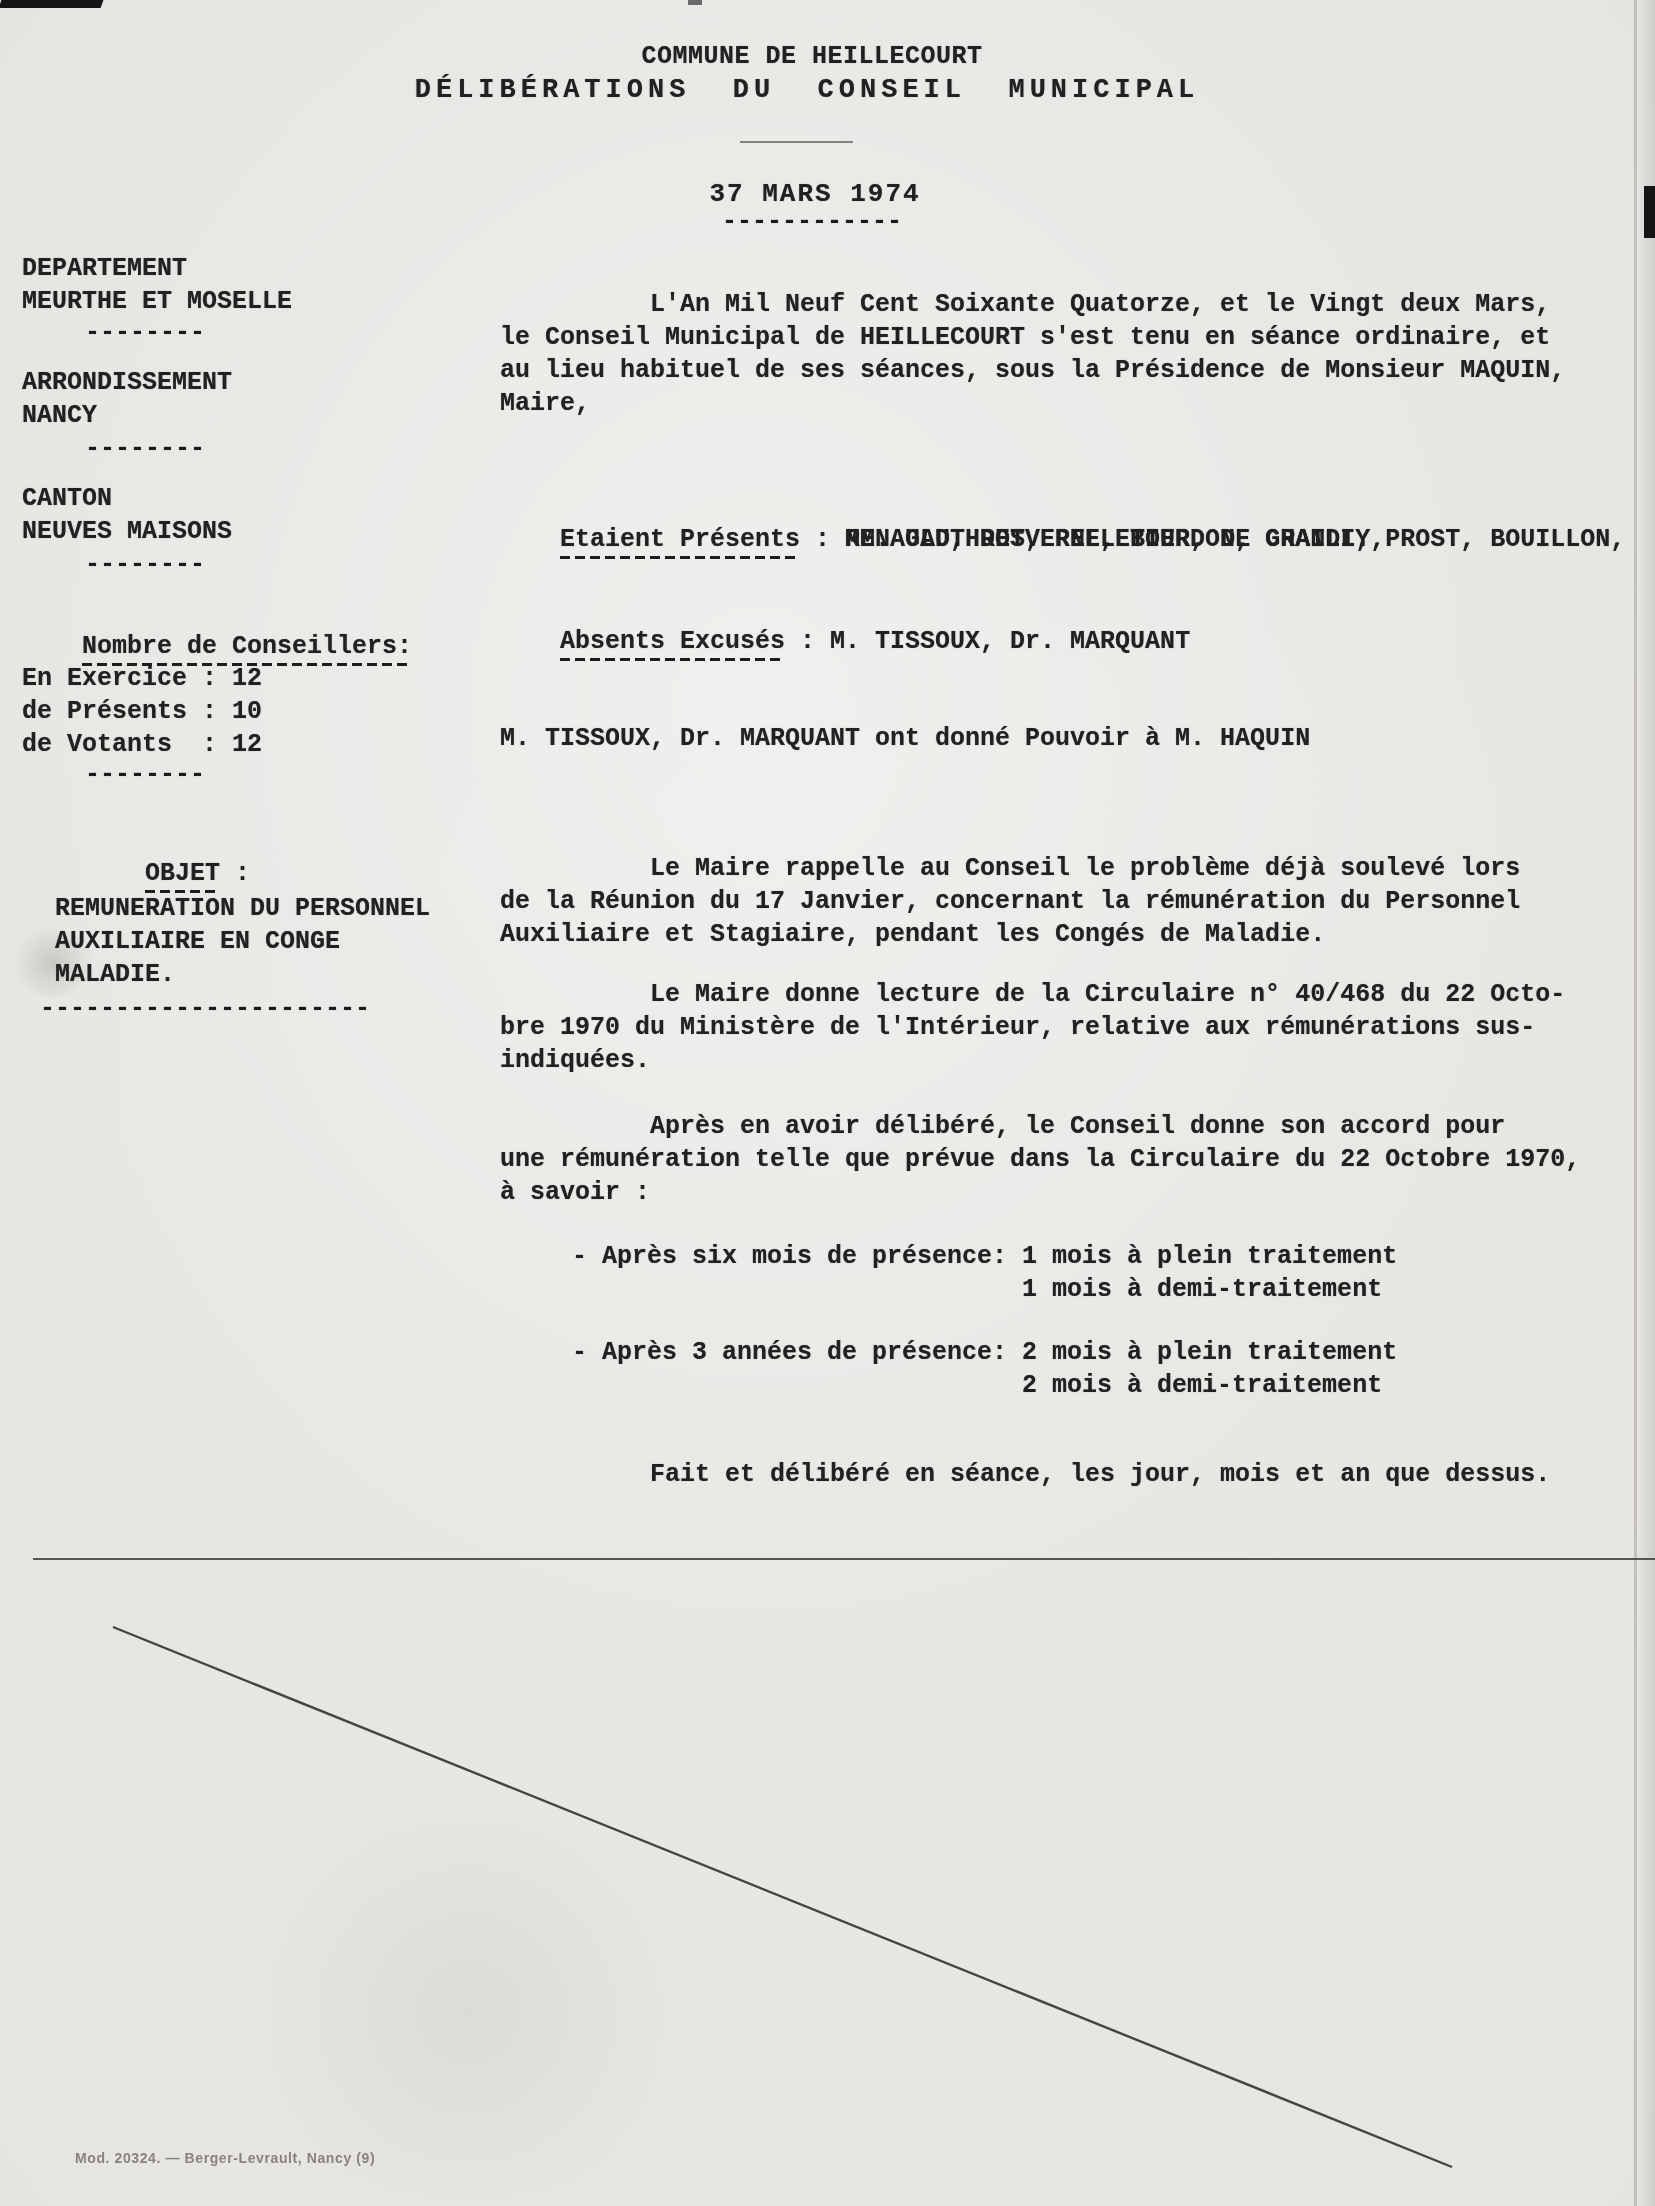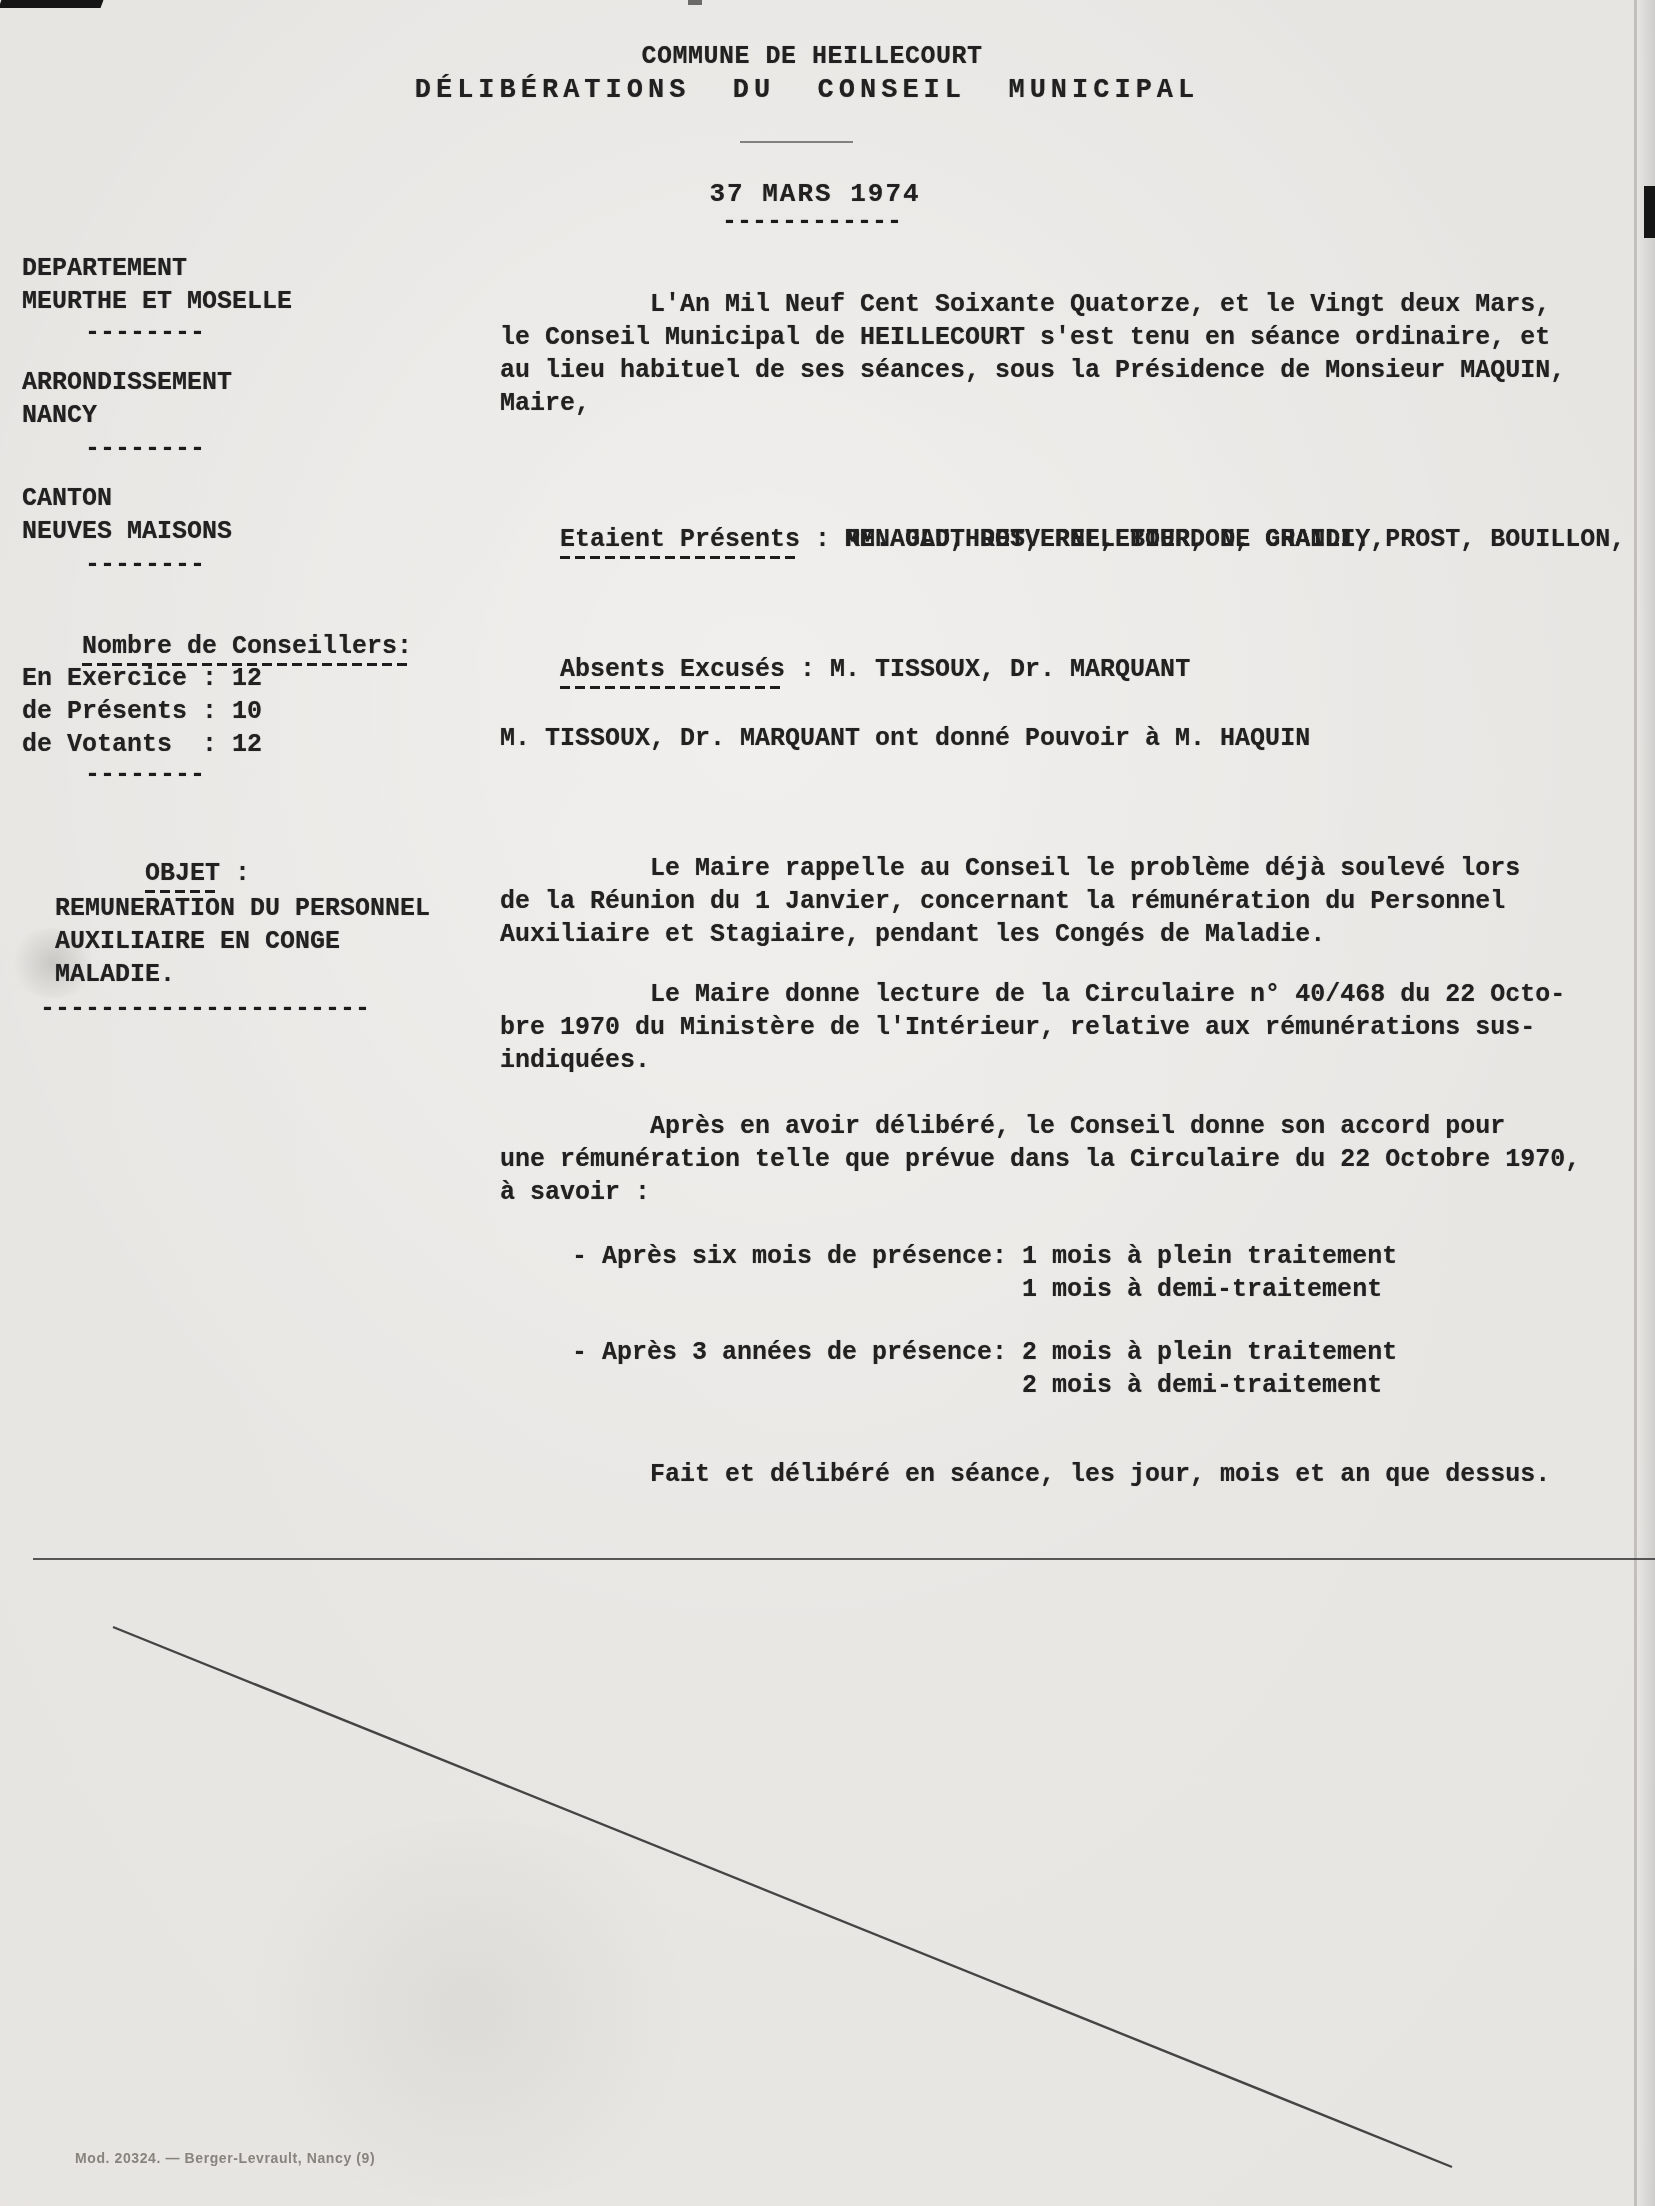--- a/index.html
+++ b/index.html
@@ -100,29 +100,29 @@
   <div class="tw" style="left:500px;top:288px;">          L'An Mil Neuf Cent Soixante Quatorze, et le Vingt deux Mars,
 le Conseil Municipal de HEILLECOURT s'est tenu en séance ordinaire, et
 au lieu habituel de ses séances, sous la Présidence de Monsieur MAQUIN,
 Maire,</div>
 
   <div class="tw" style="left:500px;top:490px;">
     <span class="dul">Etaient Présents</span><span> : MM. GAUTHROT, PELLETIER, DE GRANDI, PROST, BOUILLON,</span>
   </div>
   <div class="tw" style="left:500px;top:523px;">                       RENAULD, DESVERNE, BOURDON, CHAILLY,</div>
 
-  <div class="tw" style="left:500px;top:620px;">
+  <div class="tw" style="left:500px;top:592px;">
     <span class="dul">Absents Excusés</span><span> : M. TISSOUX, Dr. MARQUANT</span>
   </div>
 
 
   <div class="tw" style="left:500px;top:722px;">M. TISSOUX, Dr. MARQUANT ont donné Pouvoir à M. HAQUIN</div>
 
   <div class="tw" style="left:500px;top:852px;">          Le Maire rappelle au Conseil le problème déjà soulevé lors
-de la Réunion du 1 Janvier, concernant la rémunération du Personnel
+de la Réunion du 17 Janvier, concernant la rémunération du Personnel
 Auxiliaire et Stagiaire, pendant les Congés de Maladie.</div>
 
   <div class="tw" style="left:500px;top:978px;">          Le Maire donne lecture de la Circulaire n° 40/468 du 22 Octo-
 bre 1970 du Ministère de l'Intérieur, relative aux rémunérations sus-
 indiquées.</div>
 
   <div class="tw" style="left:500px;top:1110px;">          Après en avoir délibéré, le Conseil donne son accord pour
 une rémunération telle que prévue dans la Circulaire du 22 Octobre 1970,
 à savoir :</div>
 

